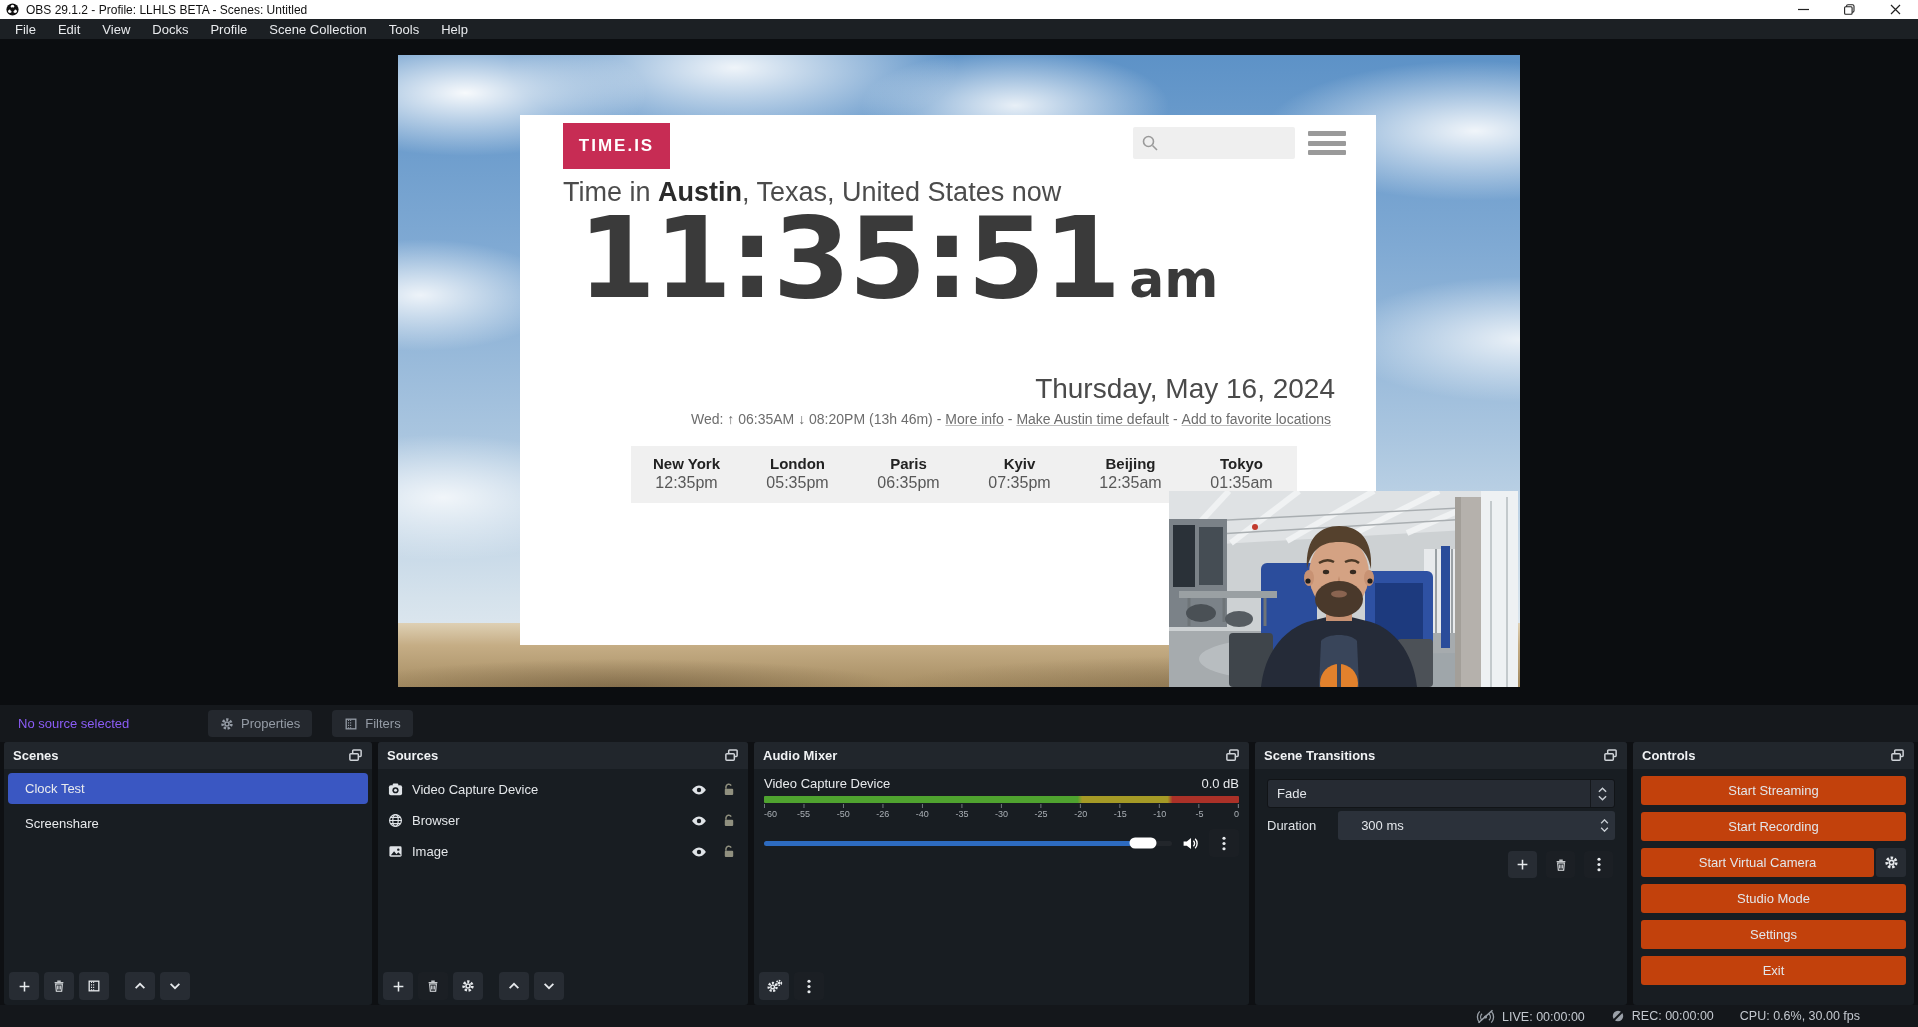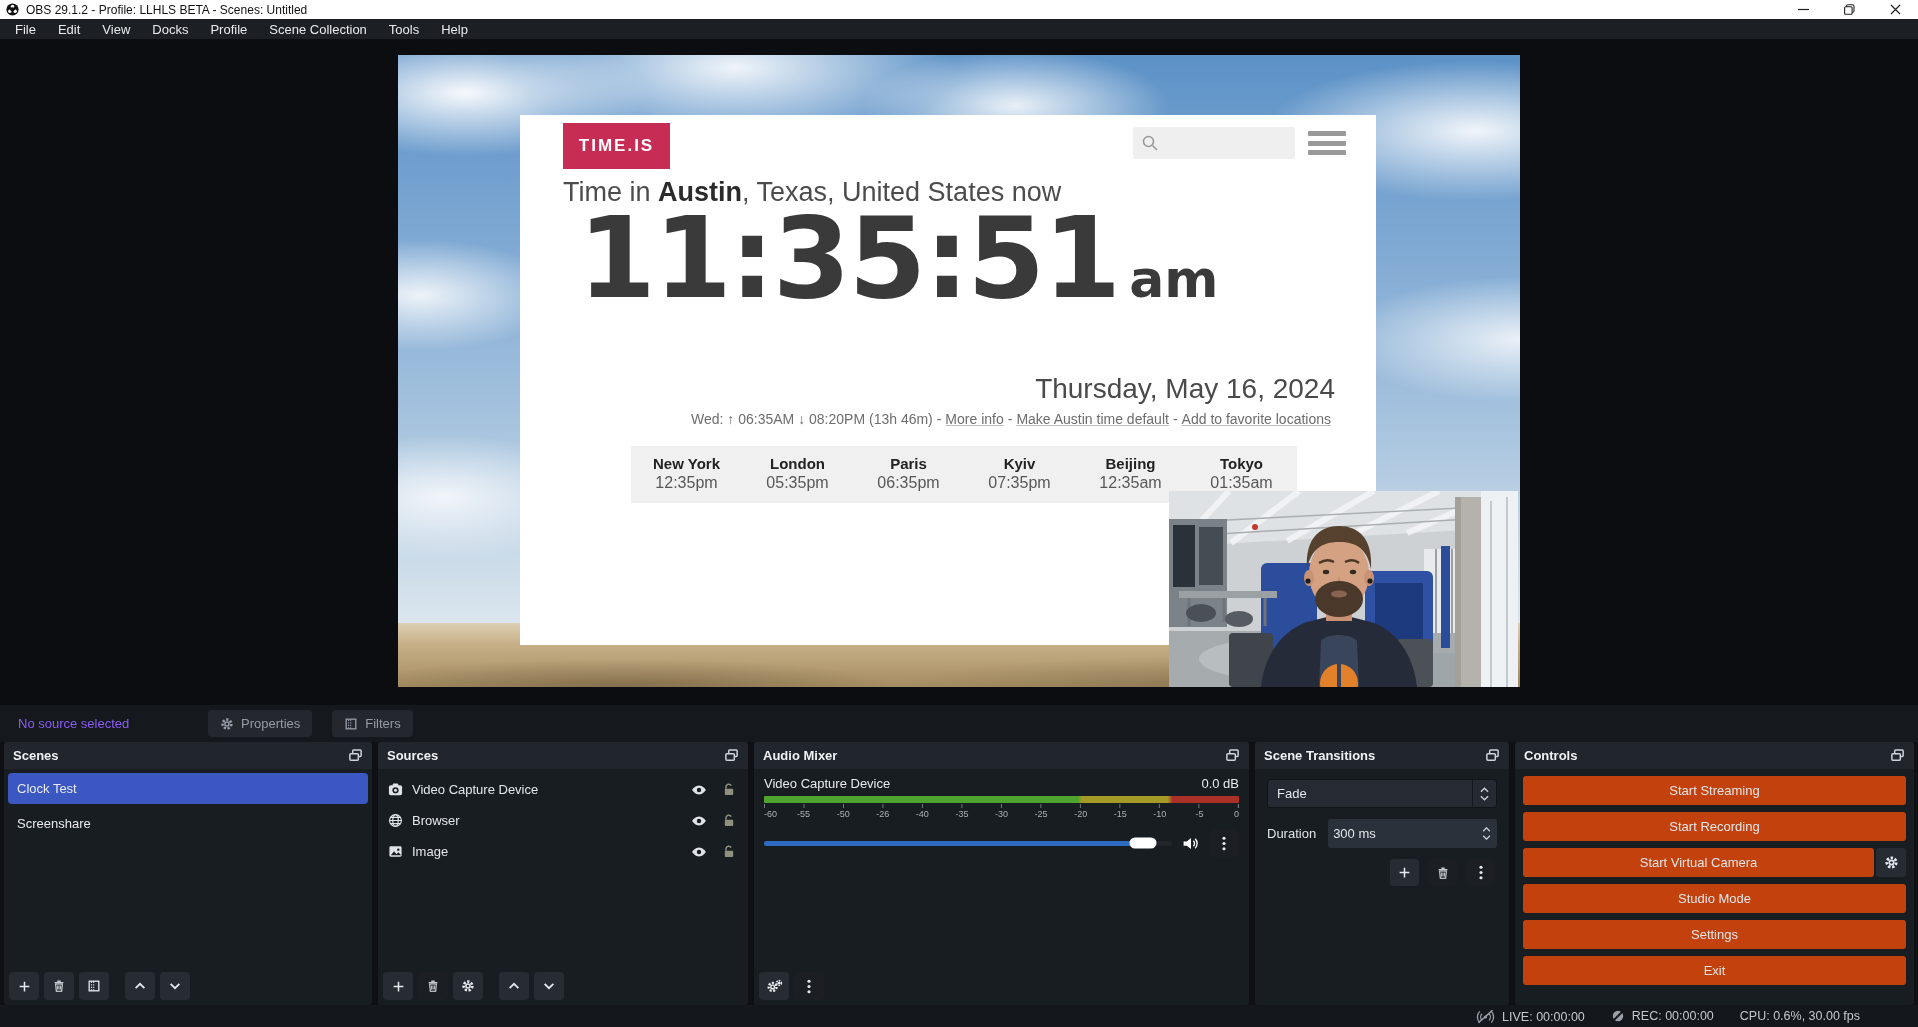--- a/index.html
+++ b/index.html
@@ -70,28 +70,28 @@
           padding:0 12px;color:#959ca6;margin-right:20px;}
 
   
   .docks{position:absolute;left:0;top:742px;width:100%;height:263px;display:flex;gap:6px;padding:0 4px;}
   .dock{display:flex;flex-direction:column;background:#181d22;border-radius:3px;overflow:hidden;position:relative;}
   .dock-header{height:27px;background:#21262c;display:flex;align-items:center;padding:0 9px;
                font-weight:700;font-size:13px;color:#f0f2f4;flex:none;}
   .dock-header svg{margin-left:auto;}
   .dock-body{flex:1;position:relative;}
   .d-scenes{width:368px;}  .d-sources{width:370px;}  .d-mixer{width:495px;}
-  .d-trans{width:254px;text-align:right;}   .d-controls{flex:1;}
+  .d-trans{width:372px;text-align:right;}   .d-controls{flex:1;}
   .dock-toolbar{position:absolute;left:5px;bottom:5px;display:flex;gap:5px;align-items:center;}
   .btn-icon{width:30px;height:28px;background:#272c33;border-radius:4px;display:flex;
             align-items:center;justify-content:center;}
   .btn-icon.dark{background:#1b1f24;}
   .tb-gap{width:6px;}
 
-  .scene-item{height:31px;margin:4px 4px 0 4px;display:flex;align-items:center;padding-left:9px;
+  .scene-item{height:31px;margin:4px 4px 0 4px;display:flex;align-items:center;padding-left:17px;
               font-size:13px;color:#e8eaed;border-radius:4px;}
   .scene-item.sel{background:#3a57c2;}
 
   .src-row{height:31px;display:flex;align-items:center;padding:0 12px 0 10px;gap:9px;font-size:13px;color:#e4e7ea;}
   .src-row .right{margin-left:auto;display:flex;gap:15px;align-items:center;}
 
   .mixer-body{padding:7px 10px 0 10px;}
   .mix-row1{display:flex;font-size:13px;color:#e8eaed;}
   .mix-db{margin-left:auto;}
   .meter{height:7px;margin-top:5px;border-radius:1px;
@@ -105,24 +105,24 @@
   .slider{flex:1;height:5px;background:#22262b;border-radius:3px;position:relative;}
   .slider .fill{position:absolute;left:0;top:0;height:100%;width:93%;background:#2d6bc0;border-radius:3px;}
   .slider .handle{position:absolute;left:93%;top:50%;transform:translate(-50%,-50%);
                   width:27px;height:11px;background:#fff;border-radius:6px;}
 
   .trans-body{padding:10px 12px;}
   .combo{height:29px;background:#262b33;border:1px solid #111417;border-radius:3px;display:flex;align-items:center;}
   .combo .val{padding-left:9px;font-size:13px;color:#e3e6ea;}
   .combo .spin{margin-left:auto;width:24px;height:100%;border-left:1px solid #15181c;display:flex;
                flex-direction:column;align-items:center;justify-content:center;gap:2px;}
-  .dur-row{display:flex;align-items:center;margin-top:11px;gap:12px;}
+  .dur-row{display:flex;align-items:center;margin-top:3px;gap:22px;}
   .dur-label{font-size:13px;color:#dfe3e7;}
   .spinbox{flex:1;height:29px;background:#2b313a;border-radius:3px;display:flex;align-items:center;}
-  .spinbox .val{padding-left:5px;font-size:13px;color:#e3e6ea;}
+  .spinbox .val{padding-left:23px;font-size:13px;color:#e3e6ea;}
   .spinbox .arrows{margin-left:auto;margin-right:6px;display:flex;flex-direction:column;gap:3px;}
   .trans-btns{display:flex;justify-content:flex-end;gap:9px;margin-top:11px;padding-right:2px;}
   .trans-btns .btn-icon{width:29px;height:27px;}
 
   .ctl-body{padding:7px 8px;display:flex;flex-direction:column;gap:7px;}
   .ctl-btn{height:29px;background:#c2410c;border-radius:3px;display:flex;align-items:center;
            justify-content:center;font-size:13px;color:#e3e6ea;}
   .ctl-row{display:flex;gap:2px;}
   .ctl-row .ctl-btn{flex:1;}
   .ctl-sq{width:30px;height:29px;background:#272c33;border-radius:3px;display:flex;

